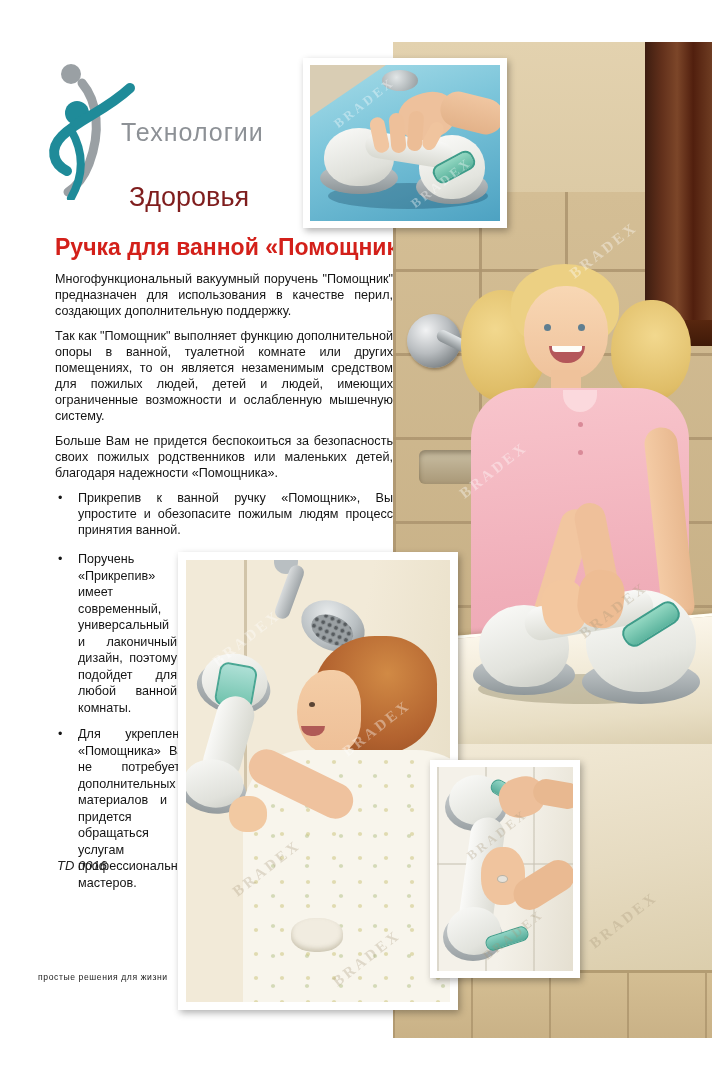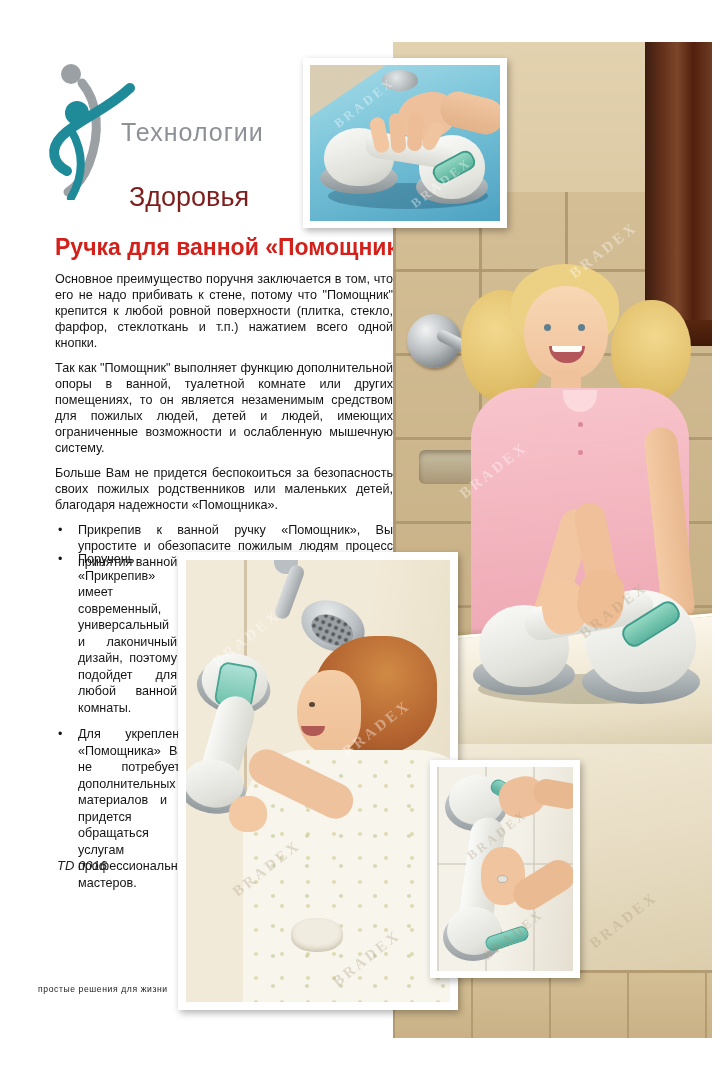--- a/index.html
+++ b/index.html
@@ -18,21 +18,21 @@
   .bullet-row{display:flex;margin:0 0 10px 0;}
   .bullet-mark{width:20px;flex:0 0 20px;padding-left:3px;}
   .bullet-text{flex:1;}
   .textnarrow{position:absolute;left:55px;top:551px;width:122px;font-size:12.6px;line-height:16.5px;
               color:#141414;text-align:justify;}
   .tdcode{position:absolute;left:57px;top:858px;font-style:italic;font-size:13px;color:#222;}
   .brand{position:absolute;left:38px;top:968px;}
   .brand-name{font-family:"Liberation Serif",serif;font-weight:bold;font-size:26px;
               letter-spacing:1px;color:#111;line-height:26px;}
   .brand-tm{font-size:10px;vertical-align:9px;letter-spacing:0;}
-  .brand-tagline{font-size:8.6px;letter-spacing:0.6px;color:#222;margin-top:16px;}
+  .brand-tagline{font-size:8.6px;letter-spacing:0.6px;color:#222;margin-top:4px;}
   
   .photo{position:absolute;background:#fff;box-shadow:2px 3px 7px rgba(0,0,0,0.3);}
   .pin{position:absolute;overflow:hidden;}
   .wm{position:absolute;font-family:"Liberation Serif",serif;font-weight:bold;letter-spacing:3px;
       color:rgba(255,255,255,0.38);transform:rotate(-38deg);font-size:15px;pointer-events:none;}
   .wm-dark{color:rgba(165,150,120,0.30);}
   .shape{position:absolute;}
   
   .ph-girl{left:393px;top:42px;width:319px;height:996px;z-index:1;box-shadow:none;}
   .ph-girl .pin{inset:0;}
@@ -59,21 +59,21 @@
       <path d="M90,28 C64,52 40,58 22,76 C9,89 13,104 27,111" stroke="#1f8b99" stroke-width="10" fill="none" stroke-linecap="round"></path>
       <path d="M31,70 C45,94 43,117 31,138" stroke="#1f8b99" stroke-width="8" fill="none" stroke-linecap="round"></path>
     </svg>
     <div class="logo-line1">Технологии</div>
     <div class="logo-line2">Здоровья</div>
   </div>
 
   <h1 class="title" style="margin:0;">Ручка для ванной «Помощник»</h1>
 
   <div class="textcol">
-    <p>Основное преимущество поручня заключается в том, что его не надо прибивать к стене, потому что "Помощник" крепится к любой ровной поверхности (плитка, стекло, фарфор, стеклоткань и т.п.) нажатием всего одной кнопки.</p>
+    <p>Многофункциональный вакуумный поручень "Помощник" предназначен для использования в качестве перил, создающих дополнительную поддержку.</p>
     <p>Так как "Помощник" выполняет функцию дополнительной опоры в ванной, туалетной комнате или других помещениях, то он является незаменимым средством для пожилых людей, детей и людей, имеющих ограниченные возможности и ослабленную мышечную систему.</p>
     <p>Больше Вам не придется беспокоиться за безопасность своих пожилых родственников или маленьких детей, благодаря надежности «Помощника».</p>
     <div class="bullet-row">
       <span class="bullet-mark">•</span>
       <span class="bullet-text">Прикрепив к ванной ручку «Помощник», Вы упростите и обезопасите пожилым людям процесс принятия ванной.</span>
     </div>
   </div>
 
   <div class="textnarrow">
     <div class="bullet-row">

